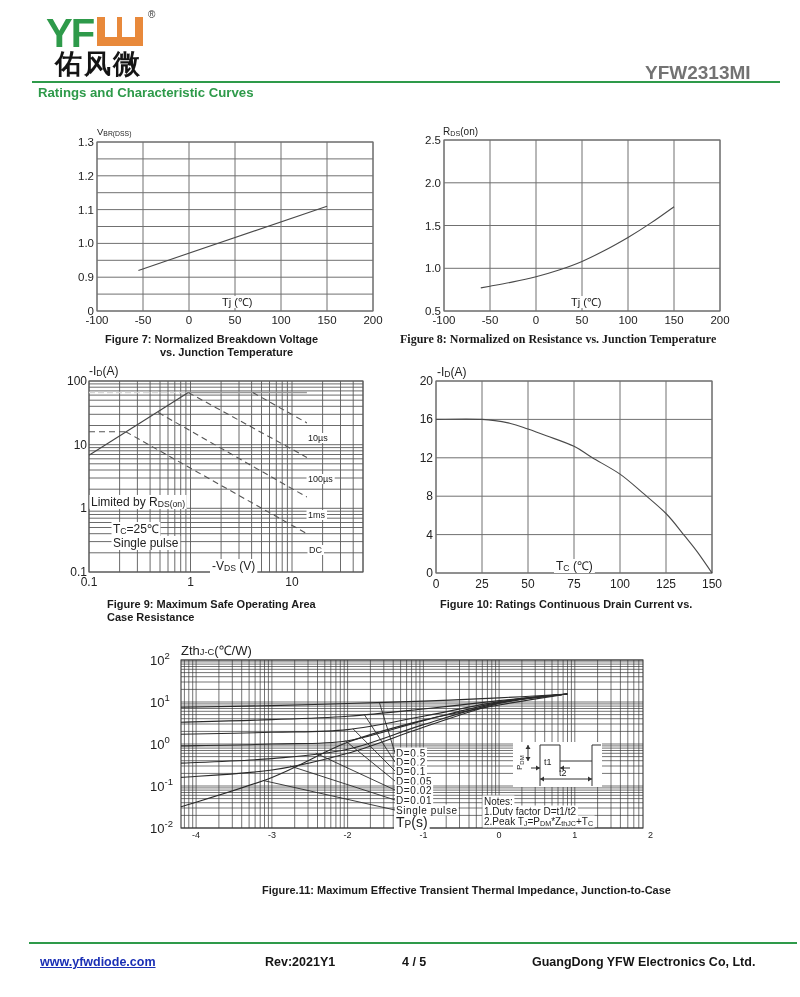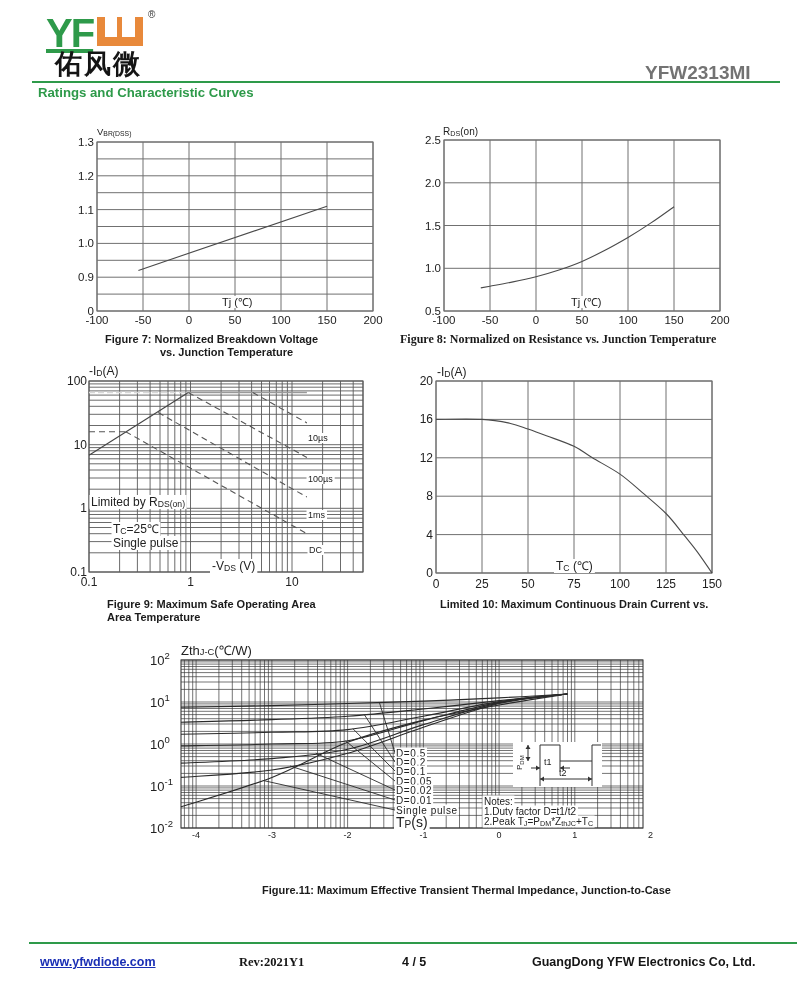--- a/index.html
+++ b/index.html
@@ -1,20 +1,20 @@
 <!DOCTYPE html>
 <html><head>
 <meta charset="utf-8">
 <style>
   html, body { margin: 0; padding: 0; background: #ffffff; }
   body { width: 800px; height: 997px; position: relative; overflow: hidden;
          font-family: "Liberation Sans", sans-serif; color: #1b1b1b; }
   .abs { position: absolute; white-space: nowrap; }
   .logo-letters { left: 46px; top: 13px; font-size: 40px; line-height: 40px; font-weight: bold;
-                  color: #2e9a4a; letter-spacing: -2px; font-family: "Liberation Sans", sans-serif; text-decoration: underline; }
+                  color: #2e9a4a; letter-spacing: -2px; font-family: "Liberation Sans", sans-serif; }
   .logo-mark { left: 97px; top: 17px; width: 46px; height: 29px; background: #e8893b; }
   .logo-mark .slot-l { position: absolute; left: 8px; top: 0; width: 12px; height: 20px; background: #fff; }
   .logo-mark .slot-r { position: absolute; left: 25px; top: 0; width: 13px; height: 20px; background: #fff; }
   .logo-cn { left: 55px; top: 49px; font-size: 27px; line-height: 31px; font-weight: bold; color: #141414;
              letter-spacing: 2px; font-family: Liberation Sans, sans-serif; }
   .logo-reg { left: 148px; top: 9px; font-size: 10px; line-height: 12px; color: #333; }
   .part-number { left: 645px; top: 62px; font-size: 19px; line-height: 22px; font-weight: bold; color: #737373; }
   .header-rule { left: 32px; top: 81px; width: 748px; height: 2px; background: #2e9a4a; }
   .section-title { left: 38px; top: 85px; font-size: 13.2px; line-height: 16px; font-weight: bold; color: #2e9a4a; }
   .caption { font-size: 11px; line-height: 13px; font-weight: bold; color: #1b1b1b; }
@@ -407,21 +407,21 @@
     <text x="522" y="770" font-size="8" transform="rotate(-90 522 770)"><tspan>P</tspan><tspan font-size="6" dy="1.5">DM</tspan></text>
     <text x="544" y="765" font-size="9">t1</text>
     <text x="559" y="776" font-size="9">t2</text>
   </g>
   </svg>
 
 <div class="abs caption" style="left:105px;top:333px;">Figure 7: Normalized Breakdown Voltage</div>
 <div class="abs caption" style="left:160px;top:346px;">vs. Junction Temperature</div>
 <div class="abs caption caption-serif" style="left:400px;top:332px;">Figure 8: Normalized on Resistance vs. Junction Temperature</div>
 <div class="abs caption" style="left:107px;top:598px;">Figure 9: Maximum Safe Operating Area</div>
-<div class="abs caption" style="left:107px;top:611px;">Area Temperature</div>
-<div class="abs caption" style="left:440px;top:598px;">Limited 10: Maximum Continuous Drain Current vs.</div>
+<div class="abs caption" style="left:107px;top:611px;">Case Resistance</div>
+<div class="abs caption" style="left:440px;top:598px;">Figure 10: Ratings Continuous Drain Current vs.</div>
 <div class="abs caption" style="left:262px;top:860px;margin-top:24px;">Figure.11: Maximum Effective Transient Thermal Impedance, Junction-to-Case</div>
 
 <div class="abs footer-rule"></div>
 <a class="abs footer-text footer-link" style="left:40px;text-align:center;">www.yfwdiode.com</a>
-<div class="abs footer-text" style="left:239px;font-family:Liberation Serif, serif;">Rev:2021Y1</div>
+<div class="abs footer-text" style="left:265px;">Rev:2021Y1</div>
 <div class="abs footer-text" style="left:402px;">4 / 5</div>
 <div class="abs footer-text" style="left:532px;">GuangDong YFW Electronics Co, Ltd.</div>
 
 </body></html>

